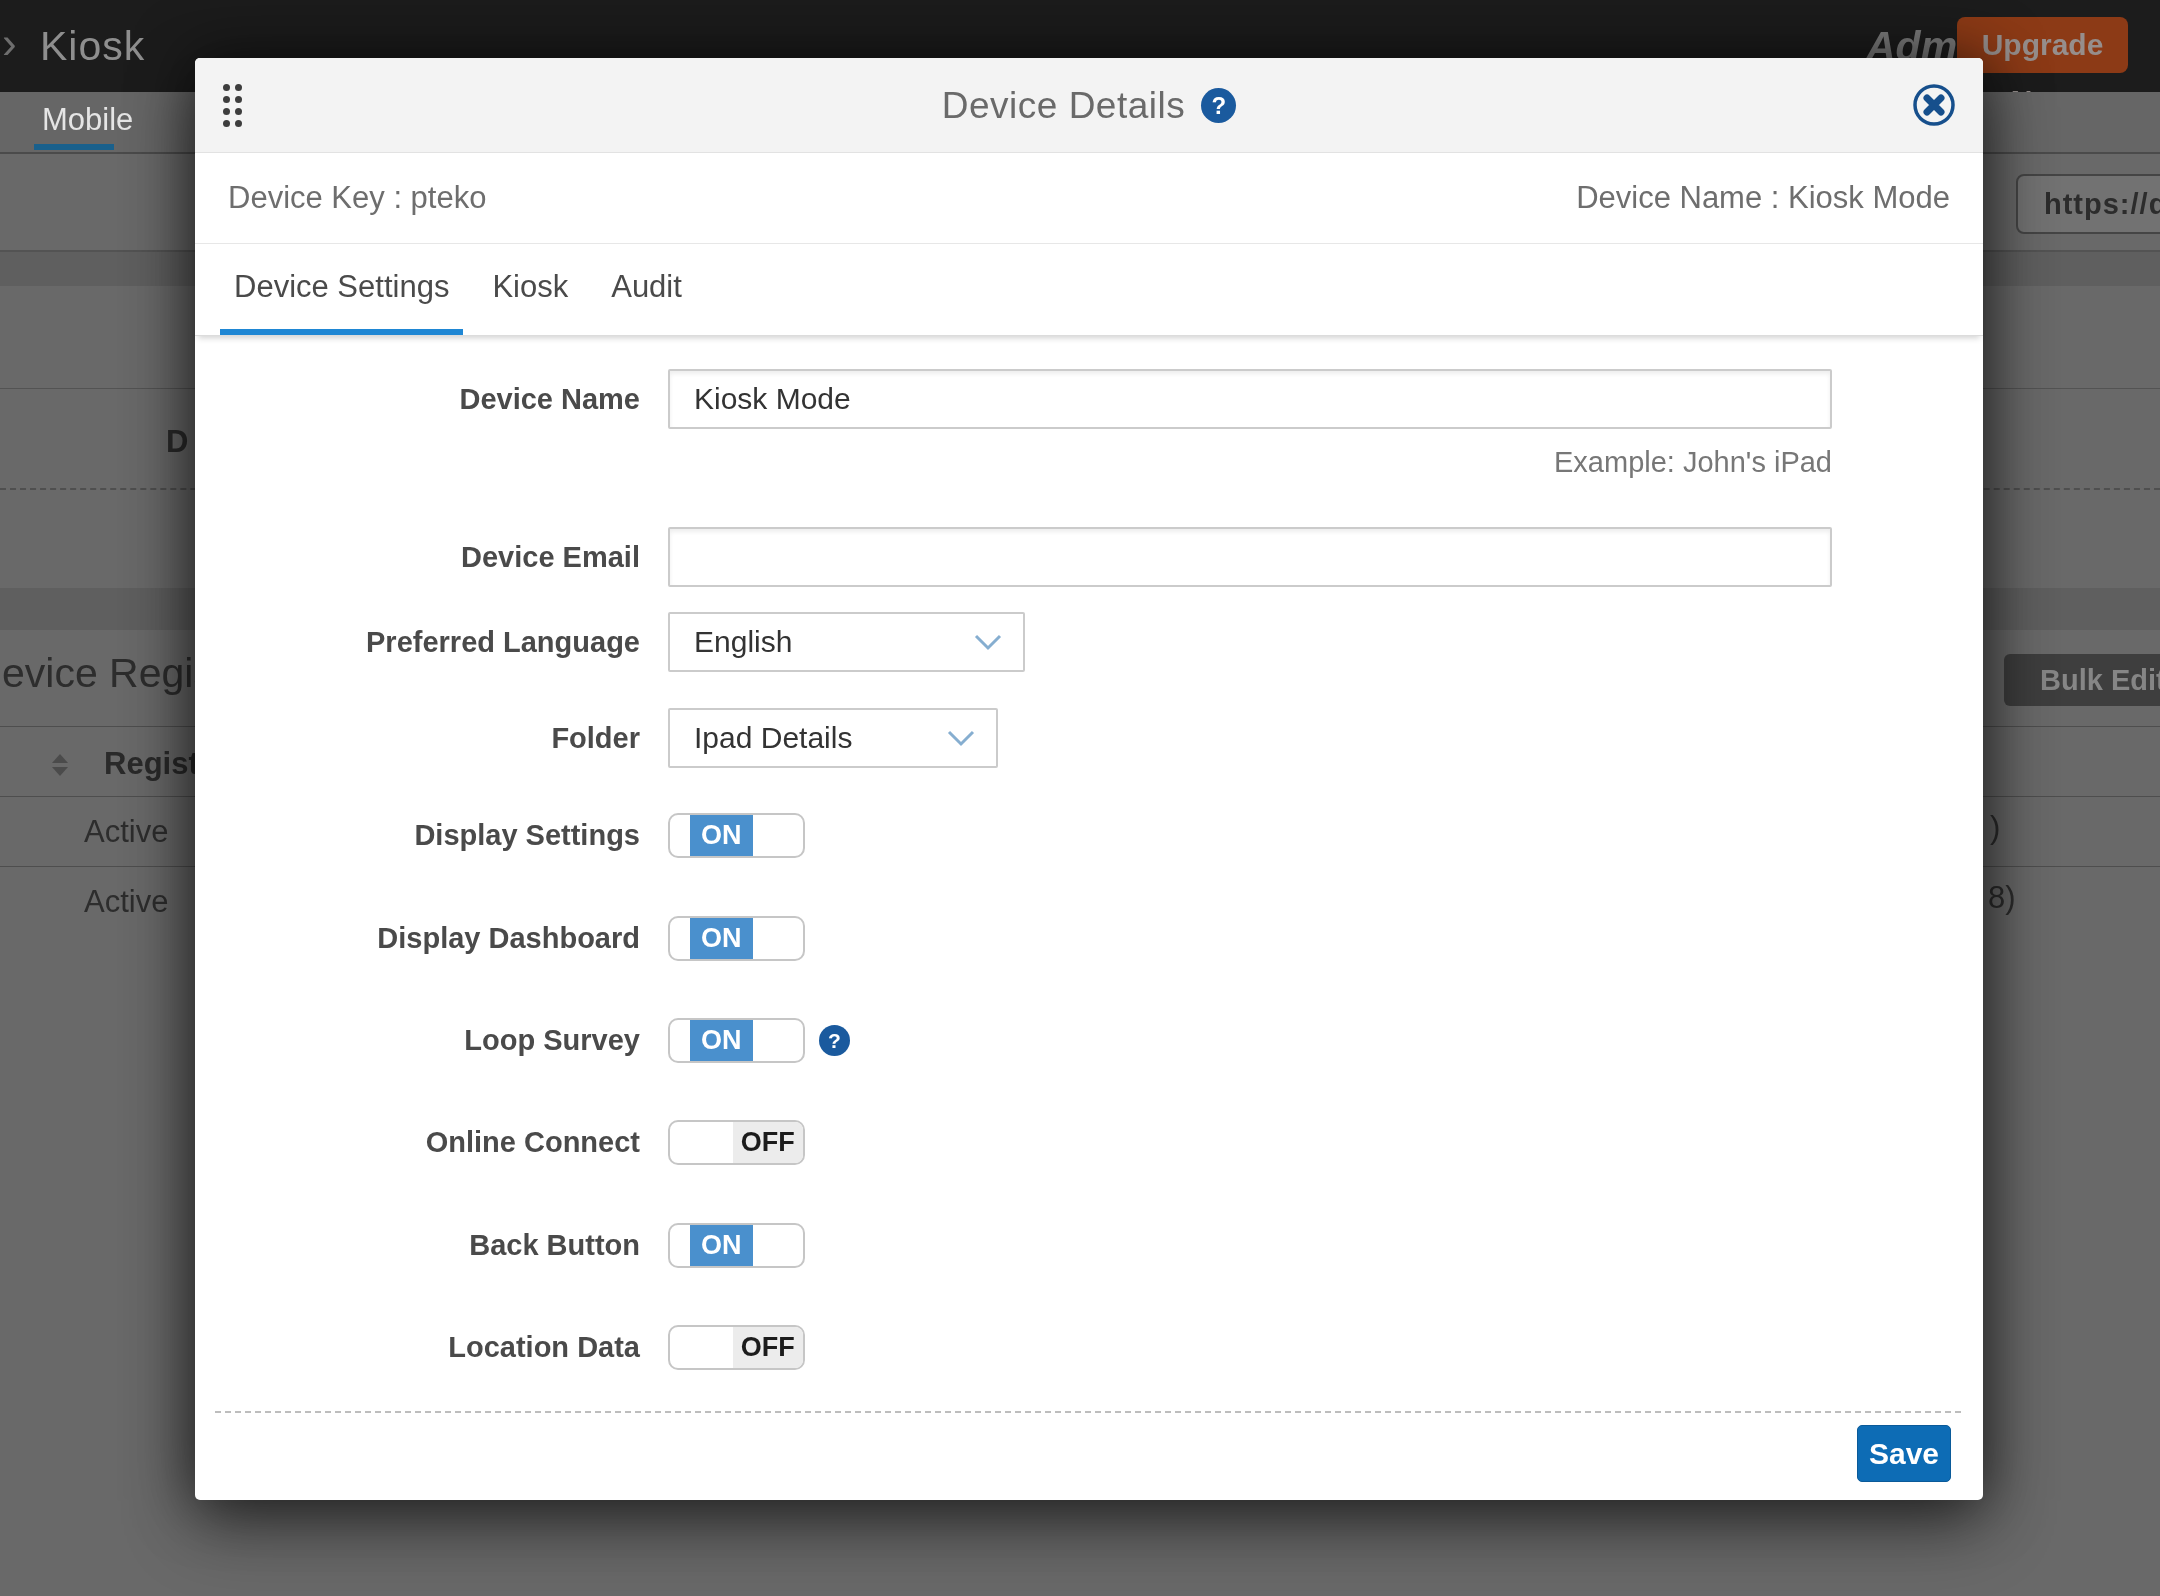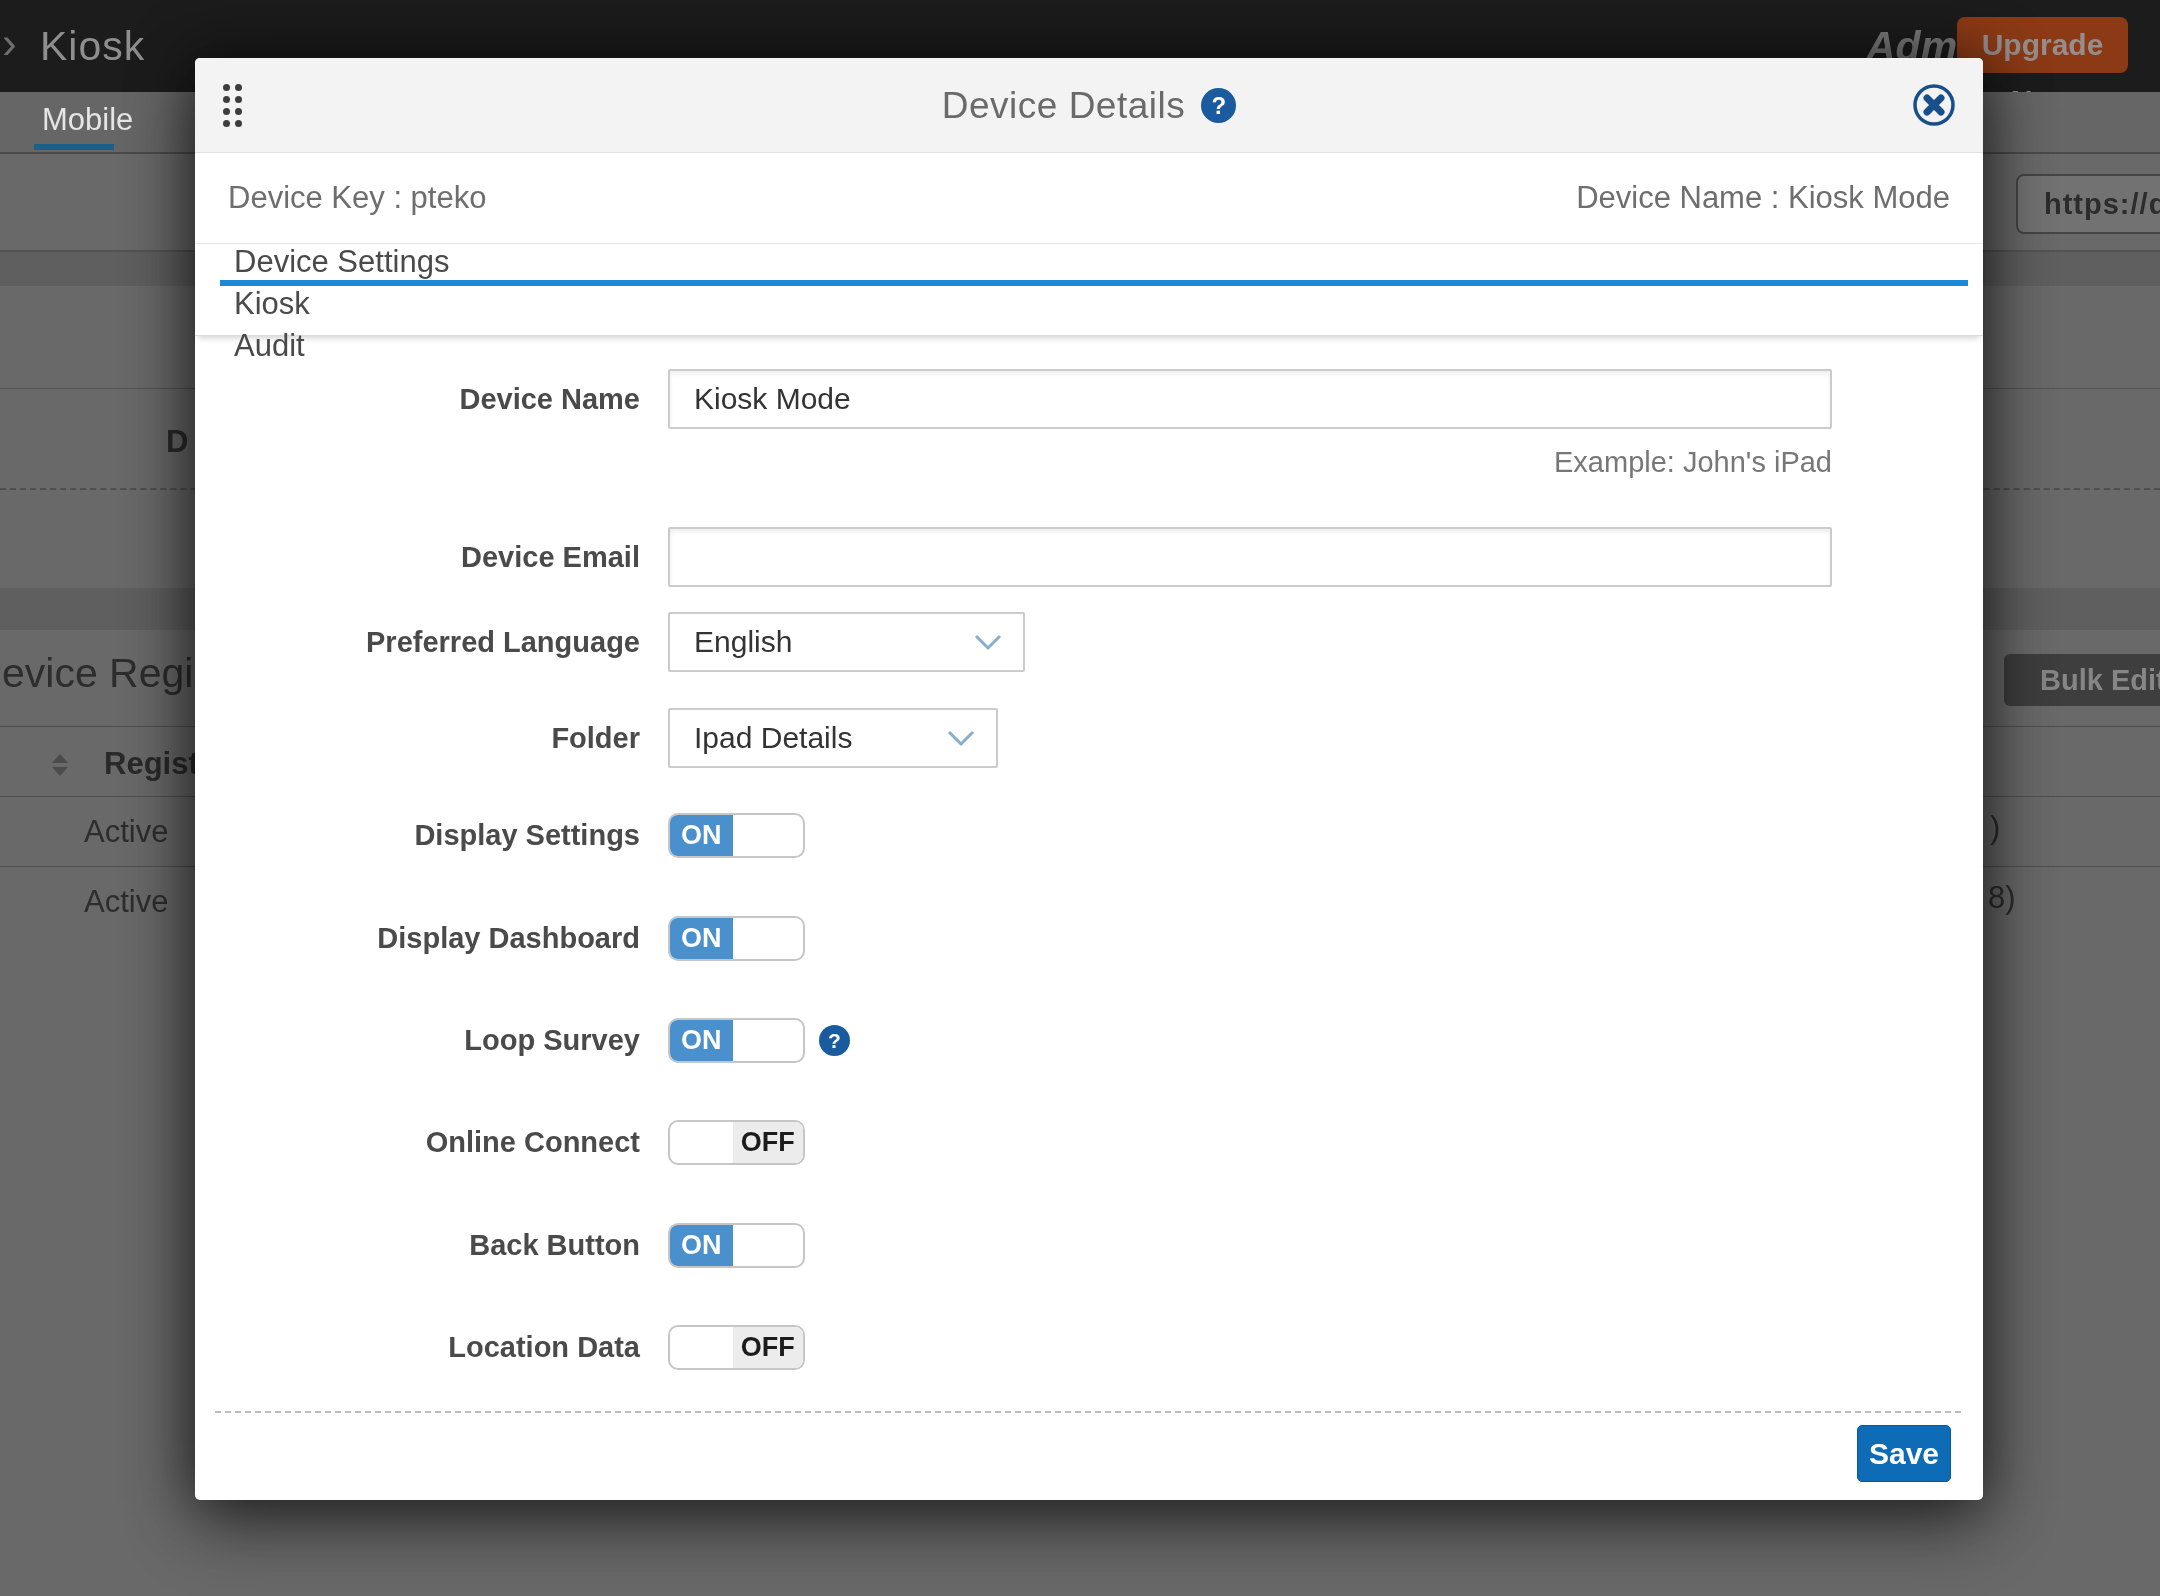--- a/index.html
+++ b/index.html
@@ -45,37 +45,37 @@
   .qicon{display:inline-flex;align-items:center;justify-content:center;background:#1a5a9e;color:#fff;border-radius:50%;
     font-weight:700;cursor:pointer;}
   #title-help{width:35px;height:35px;font-size:24px;}
   #modal-close{position:absolute;right:26px;top:24px;width:46px;height:46px;cursor:pointer;}
 
   #modal-subheader{position:absolute;left:0;top:95px;width:100%;height:91px;border-bottom:1px solid #e7e7e7;
     display:flex;align-items:center;justify-content:space-between;padding:0 33px;}
   .subhead-text{font-size:31px;color:#6e6e6e;}
 
   #modal-tabs{position:absolute;left:0;top:186px;width:100%;height:92px;border-bottom:1px solid #dcdcdc;
-    box-shadow:0 5px 6px -3px rgba(0,0,0,.18);padding-left:25px;display:flex;align-items:stretch;flex-direction:column;}
+    box-shadow:0 5px 6px -3px rgba(0,0,0,.18);padding-left:25px;display:flex;align-items:stretch;}
   .tab{font-size:31px;color:#4a4a4a;padding:0 14px;margin-right:15px;display:flex;align-items:center;cursor:pointer;
     border-bottom:6px solid transparent;}
   .tab.active{border-bottom-color:#1f87d4;}
 
   #form-area{position:absolute;left:0;top:278px;width:100%;height:1164px;padding-left:32px;}
   .frow{position:absolute;left:0;width:100%;}
   .flabel{position:absolute;left:0;top:0;width:445px;text-align:right;font-size:29px;font-weight:700;color:#4a4a4a;}
   .ctrl{position:absolute;left:473px;top:0;display:flex;align-items:center;}
   .ftext{width:1164px;height:60px;border:2px solid #cbcbcb;border-radius:2px;font-size:30px;color:#333;
     padding:0 24px;box-shadow:inset 0 3px 4px rgba(0,0,0,.07);outline:none;background:#fff;}
   .fhint{position:absolute;left:473px;width:1164px;text-align:right;font-size:29px;color:#777;}
   .fselect{height:60px;border:2px solid #cbcbcb;border-radius:2px;display:flex;align-items:center;justify-content:space-between;
     padding:0 20px 0 24px;font-size:30px;color:#333;cursor:pointer;background:#fff;}
   .toggle{position:relative;width:137px;height:45px;border:2px solid #c6c6c6;border-radius:10px;background:#fff;overflow:hidden;cursor:pointer;}
   .toggle .state{position:absolute;top:0;bottom:0;display:flex;align-items:center;justify-content:center;
-    font-size:27px;font-weight:700;}
+    font-size:27px;font-weight:700;margin-left:20px;}
   .toggle.on .state{left:0;width:47%;background:#4a90cd;color:#fff;}
   .toggle.off .state{right:0;width:53%;background:#ececec;color:#1c1c1c;}
   .row-help{width:31px;height:31px;font-size:21px;margin-left:14px;}
 
   #footer-dash{position:absolute;left:20px;right:22px;top:1353px;border-top:2px dashed #bdbdbd;}
   #save-btn{position:absolute;left:1662px;top:1367px;width:94px;height:57px;background:#0d6cb5;border:1px solid #0a5a99;
     border-radius:5px;color:#fff;font-size:30px;font-weight:700;cursor:pointer;}
 </style>
 </head>
 <body>

